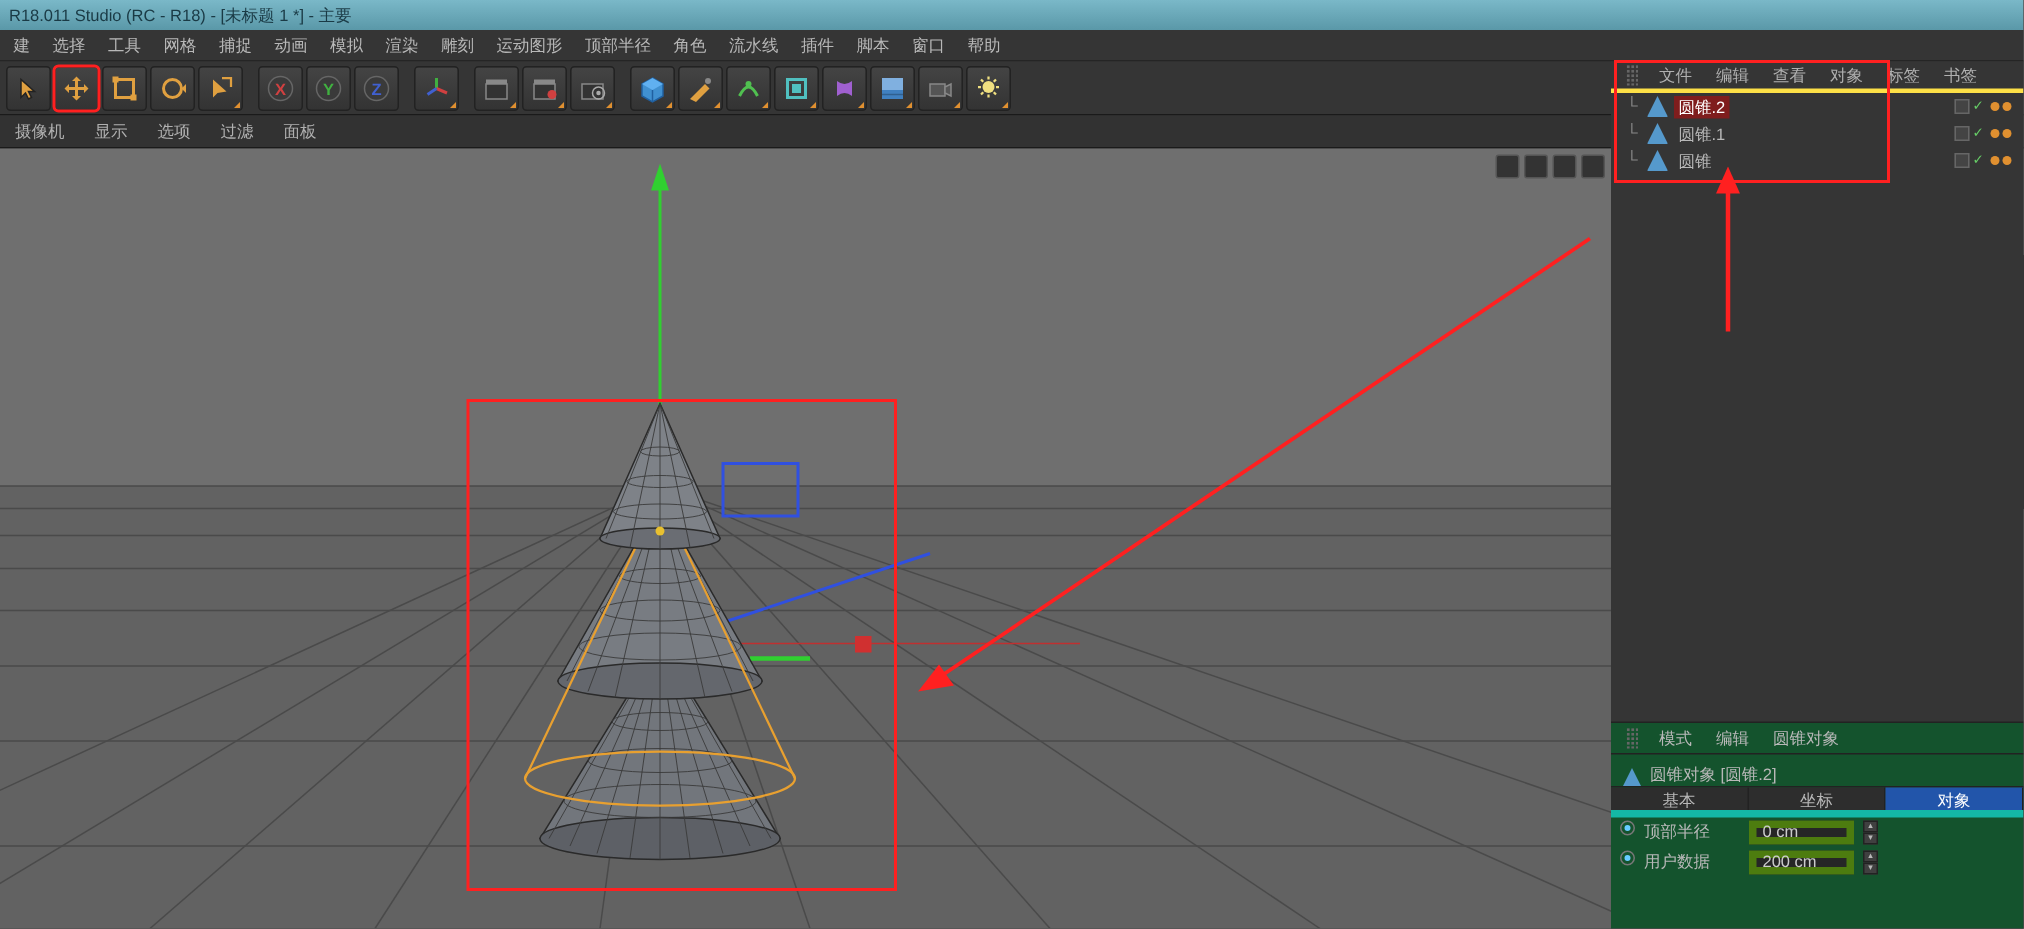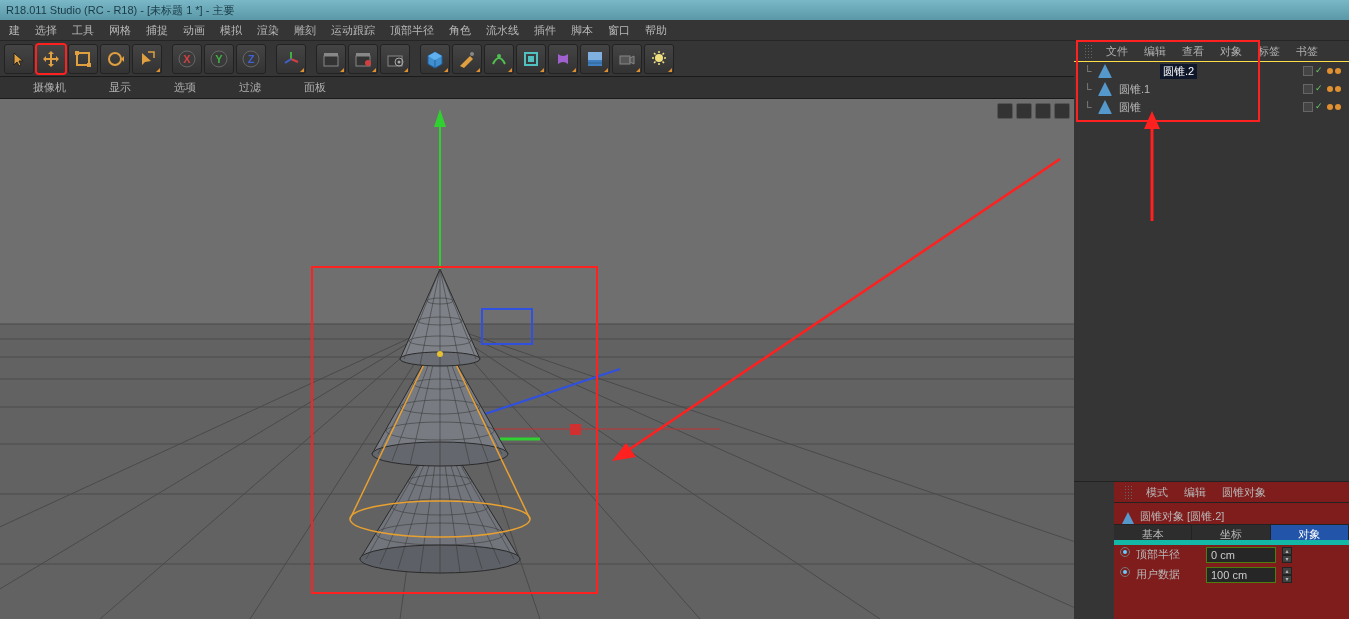--- a/index.html
+++ b/index.html
@@ -11,56 +11,56 @@
 .menubar { height:21px; background:#353535; border-bottom:1px solid #252525; display:flex; align-items:center; padding:0 2px; gap:1px; }
 .menubar .m { padding:2px 7px; cursor:pointer; color:#b8b8b8; }
 
 .toolbar { height:36px; background:#353535; border-bottom:1px solid #1a1a1a; display:flex; align-items:center; padding:2px 4px; gap:2px; }
 .tbtn { width:30px; height:30px; background:linear-gradient(#444,#333); border:1px solid #222; border-radius:3px; display:flex; align-items:center; justify-content:center; cursor:pointer; position:relative; }
 .tbtn.hilite { outline:2px solid #ff2020; outline-offset:-1px; }
 .tgap { width:6px; }
 .tcorner { position:absolute; right:1px; bottom:1px; width:0; height:0; border-right:4px solid #e09030; border-top:4px solid transparent; }
 
 .subbar { height:22px; background:#323232; border-bottom:1px solid #1a1a1a; display:flex; align-items:center; padding:0 6px; gap:12px; }
-.subbar .s { padding:2px 4px; color:#b0b0b0;margin-left:23px; }
+.subbar .s { padding:2px 4px; color:#b0b0b0; }
 
 .main { position:absolute; left:0; top:99px; right:275px; bottom:0; background:#6a6a6a; overflow:hidden; }
 .viewport { position:absolute; inset:0; }
 
 .right { position:absolute; right:0; top:41px; width:275px; bottom:0; background:#353535; display:flex; flex-direction:column; }
-.right-tabs { height:21px; display:flex; align-items:center; border-bottom:1px solid #fde047; padding-left:10px; gap:2px; }
+.right-tabs { height:21px; display:flex; align-items:center; border-bottom:3px solid #fde047; padding-left:10px; gap:2px; }
 .right-tabs .rt { padding:2px 8px; color:#b0b0b0; cursor:pointer; }
 .dotgrip { width:8px; height:14px; background:radial-gradient(#666 1px,transparent 1px); background-size:3px 3px; margin-right:4px; }
 
 .objtree { flex:0 0 auto; min-height:420px; border-bottom:1px solid #222; position:relative; }
 .objrow { display:flex; align-items:center; height:18px; padding-left:10px; gap:4px; }
 .objrow .ex { width:10px; color:#888; }
 .objrow .ic { width:14px; height:14px; background:#5599cc; clip-path:polygon(50% 0,100% 100%,0 100%); border-radius:1px; }
 .objrow .nm { padding:0 3px; }
-.objrow .nm.sel { background:#0f172a; color:#fff;margin-left:44px; }
+.objrow .nm.sel { background:#7f1d1d; color:#fff; }
 .objrow .dots { margin-left:auto; display:flex; gap:2px; padding-right:8px; align-items:center; }
 .sq { width:10px; height:10px; background:#444; border:1px solid #666; }
 .chk { width:10px; height:10px; color:#6c6; font-size:9px; line-height:9px; }
 .odot { width:6px; height:6px; border-radius:50%; background:#e09030; }
 .hilite-box { position:absolute; border:2px solid #ff2020; pointer-events:none; }
 
-.attr-area { flex:1; background:#7f1d1d;margin-left:40px; }
+.attr-area { flex:1; background:#14532d; }
 .attr-tabs { height:21px; display:flex; align-items:center; padding-left:10px; gap:2px; border-bottom:1px solid #222; }
 .attr-tabs .at { padding:2px 8px; }
 .attr-title { height:22px; display:flex; align-items:flex-end; padding:0 8px; gap:6px; border-bottom:1px solid #222; }
 .coneic { width:12px; height:12px; background:#5599cc; clip-path:polygon(50% 0,100% 100%,0 100%); }
 .attr-btns { height:20px; display:flex; border-bottom:5px solid #14b8a6; }
 .attr-btns .ab { flex:1; text-align:center; line-height:19px; background:#2d2d2d; border-right:1px solid #222; cursor:pointer; }
 .attr-btns .ab.act { background:#2255aa; color:#fff; }
 .attr-section { padding:2px 0; }
 .attr-sh { padding:3px 6px; background:#303030; border-bottom:1px solid #222; }
 .attr-row { display:flex; align-items:flex-start; height:20px; padding:0 6px; gap:6px; }
 .radiodot { width:10px; height:10px; border:1px solid #777; border-radius:50%; display:flex; align-items:center; justify-content:center; }
 .radiodot.on::after { content:""; width:4px; height:4px; background:#6cf; border-radius:50%; }
-.numfield { width:70px; height:16px; background:#262626; border:1px solid #4d7c0f; padding:0 4px; display:flex; align-items:center; color:#ccc; }
+.numfield { width:70px; height:16px; background:#262626; border:5px solid #4d7c0f; padding:0 4px; display:flex; align-items:center; color:#ccc; }
 .spinner { width:10px; height:16px; display:flex; flex-direction:column; }
 .spinner div { flex:1; background:#404040; border:1px solid #222; font-size:6px; text-align:center; line-height:6px; }
 
 .vp-icons { position:absolute; right:4px; top:4px; display:flex; gap:3px; }
 .vp-icons .vi { width:16px; height:16px; background:#333; border:1px solid #555; border-radius:2px; }
 
 .annot-arrow { position:absolute; pointer-events:none; }
 </style>
 </head>
 <body>
@@ -72,21 +72,21 @@
 <div class="menubar" id="menubar">
     <div class="m">建</div>
     <div class="m">选择</div>
     <div class="m">工具</div>
     <div class="m">网格</div>
     <div class="m">捕捉</div>
     <div class="m">动画</div>
     <div class="m">模拟</div>
     <div class="m">渲染</div>
     <div class="m">雕刻</div>
-    <div class="m">运动跟踪</div>
+    <div class="m">运动图形</div>
     <div class="m">顶部半径</div>
     <div class="m">角色</div>
     <div class="m">流水线</div>
     <div class="m">插件</div>
     <div class="m">脚本</div>
     <div class="m">窗口</div>
     <div class="m">帮助</div>
   </div>
 
 <div class="toolbar" id="toolbar">
@@ -426,21 +426,21 @@
             <span style="width:64px">顶部半径</span>
             <span class="numfield">0 cm</span>
             <span class="spinner">
               <div>▴</div>
               <div>▾</div>
             </span>
           </div>
           <div class="attr-row">
             <span class="radiodot on"></span>
             <span style="width:64px">用户数据</span>
-            <span class="numfield">100 cm</span>
+            <span class="numfield">200 cm</span>
             <span class="spinner">
               <div>▴</div>
               <div>▾</div>
             </span>
           </div>
         </div>
     </div>
   </div>
 </div>
 

